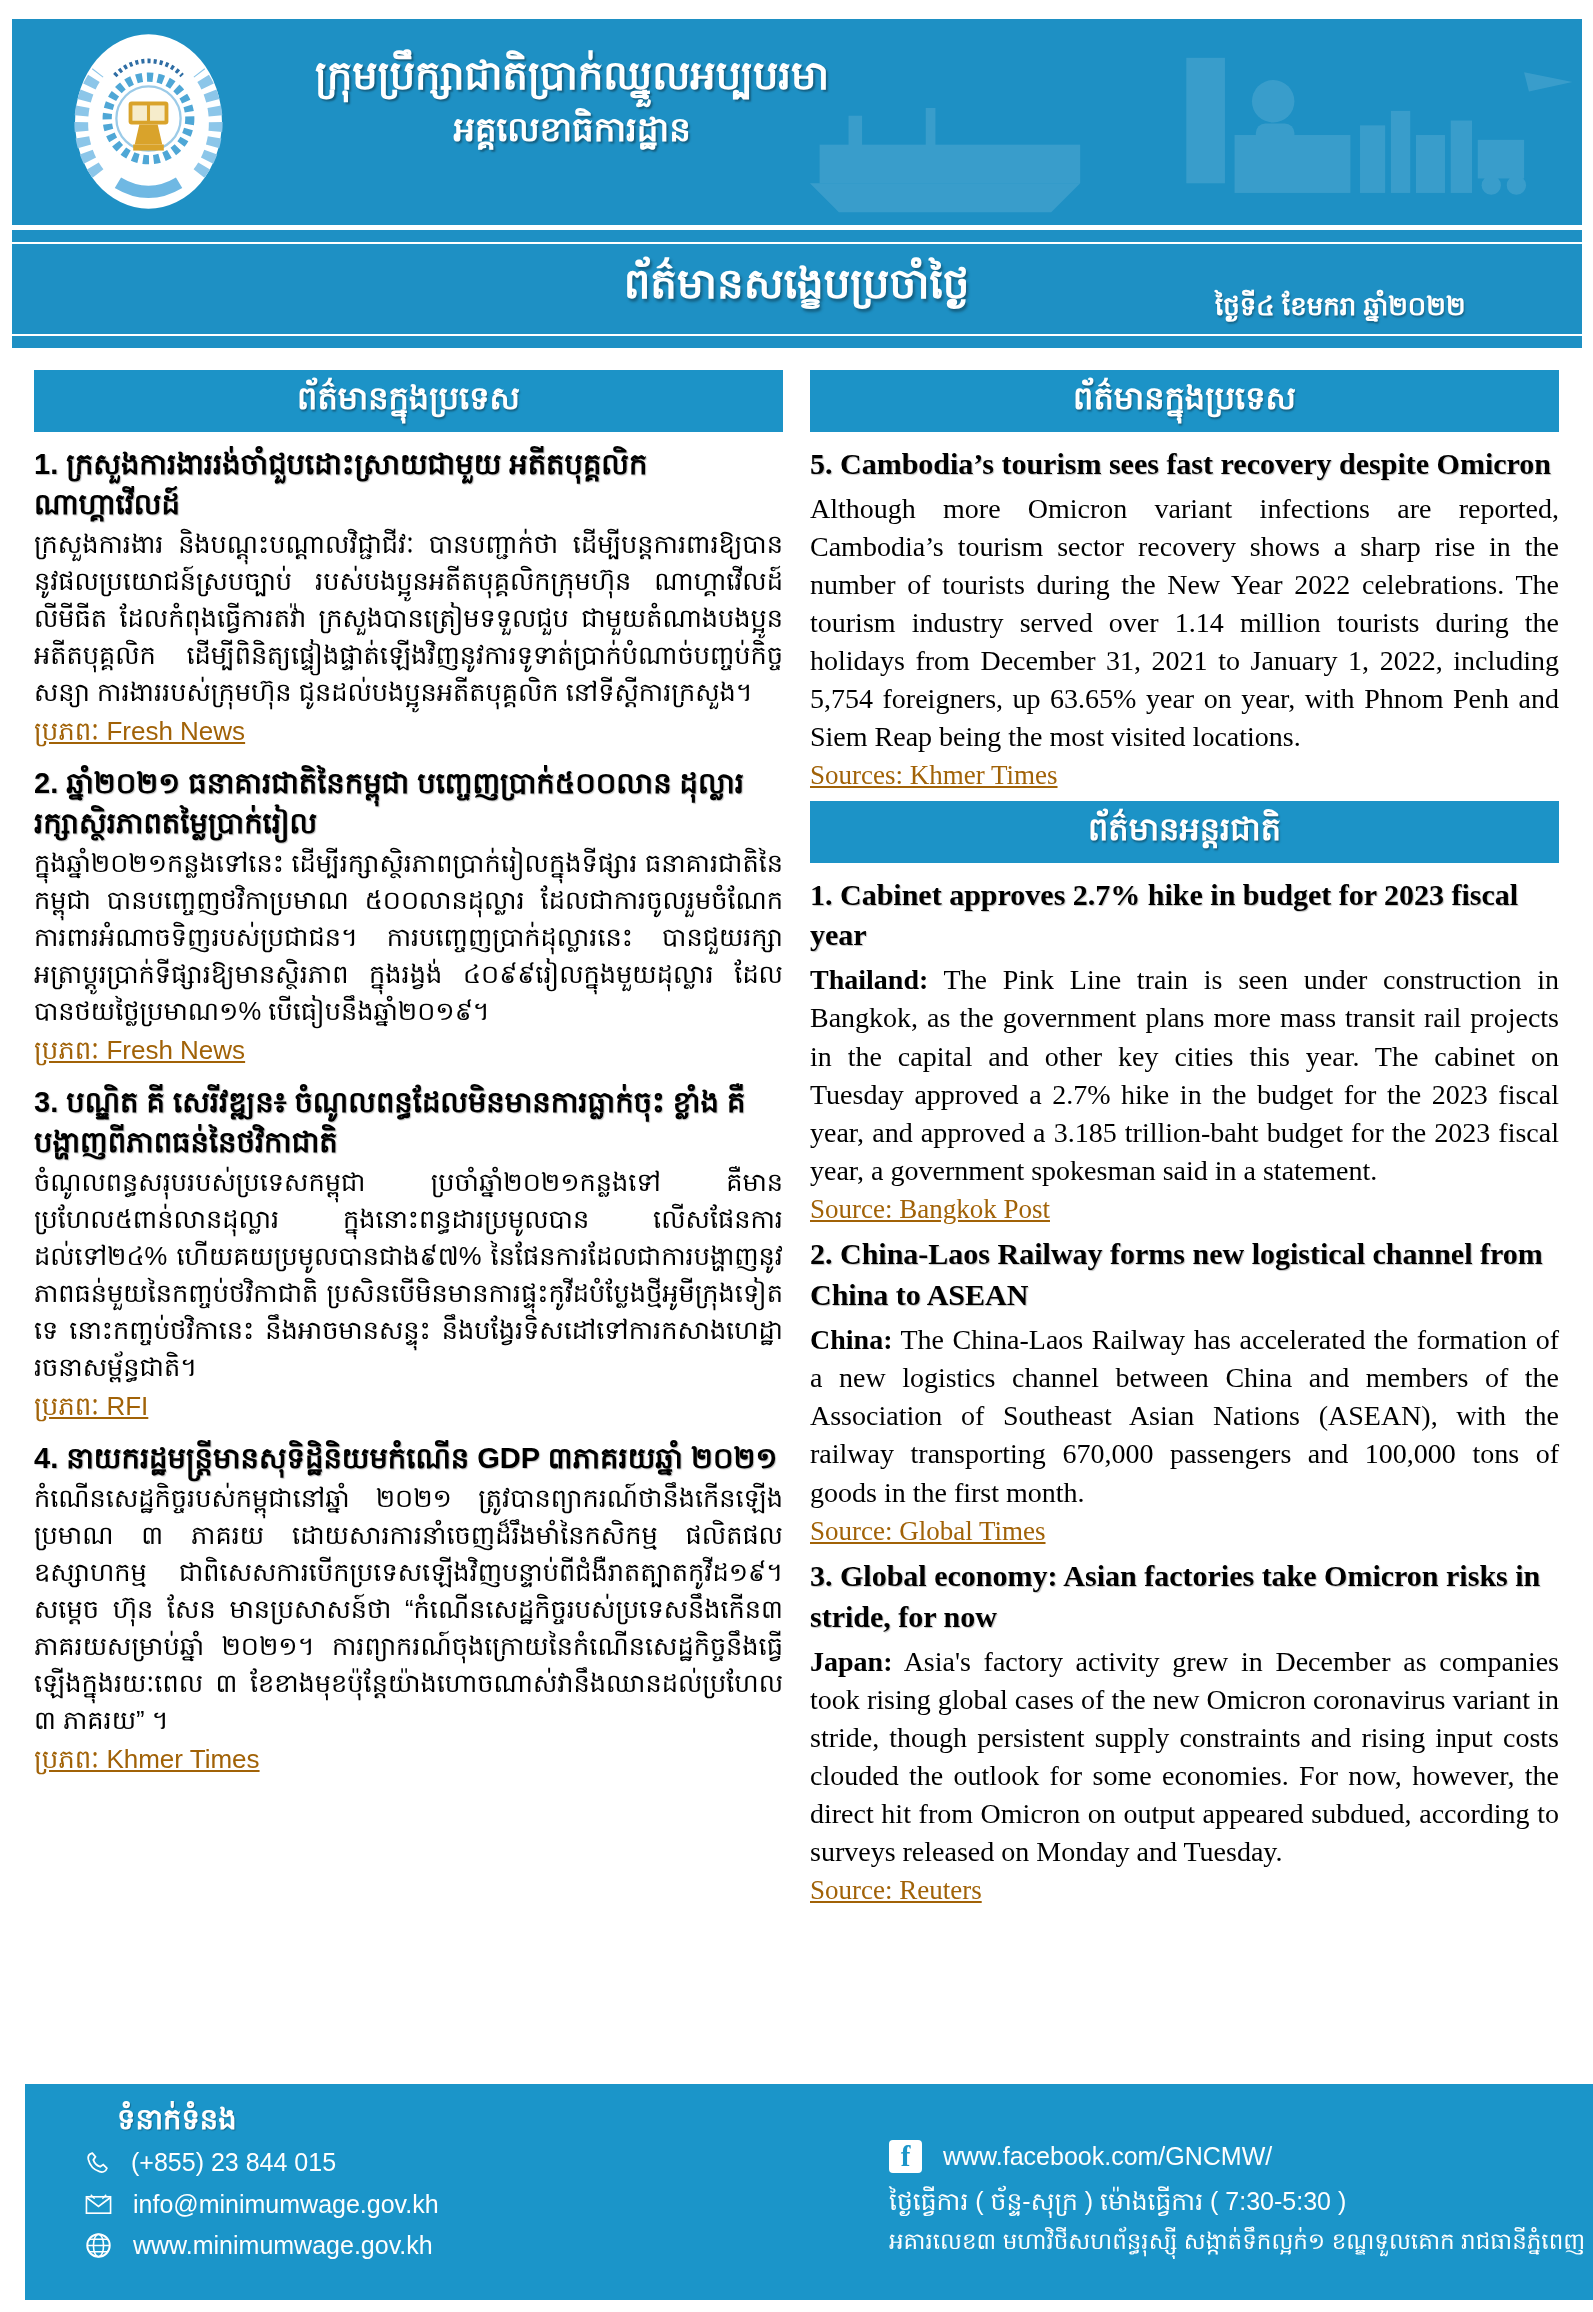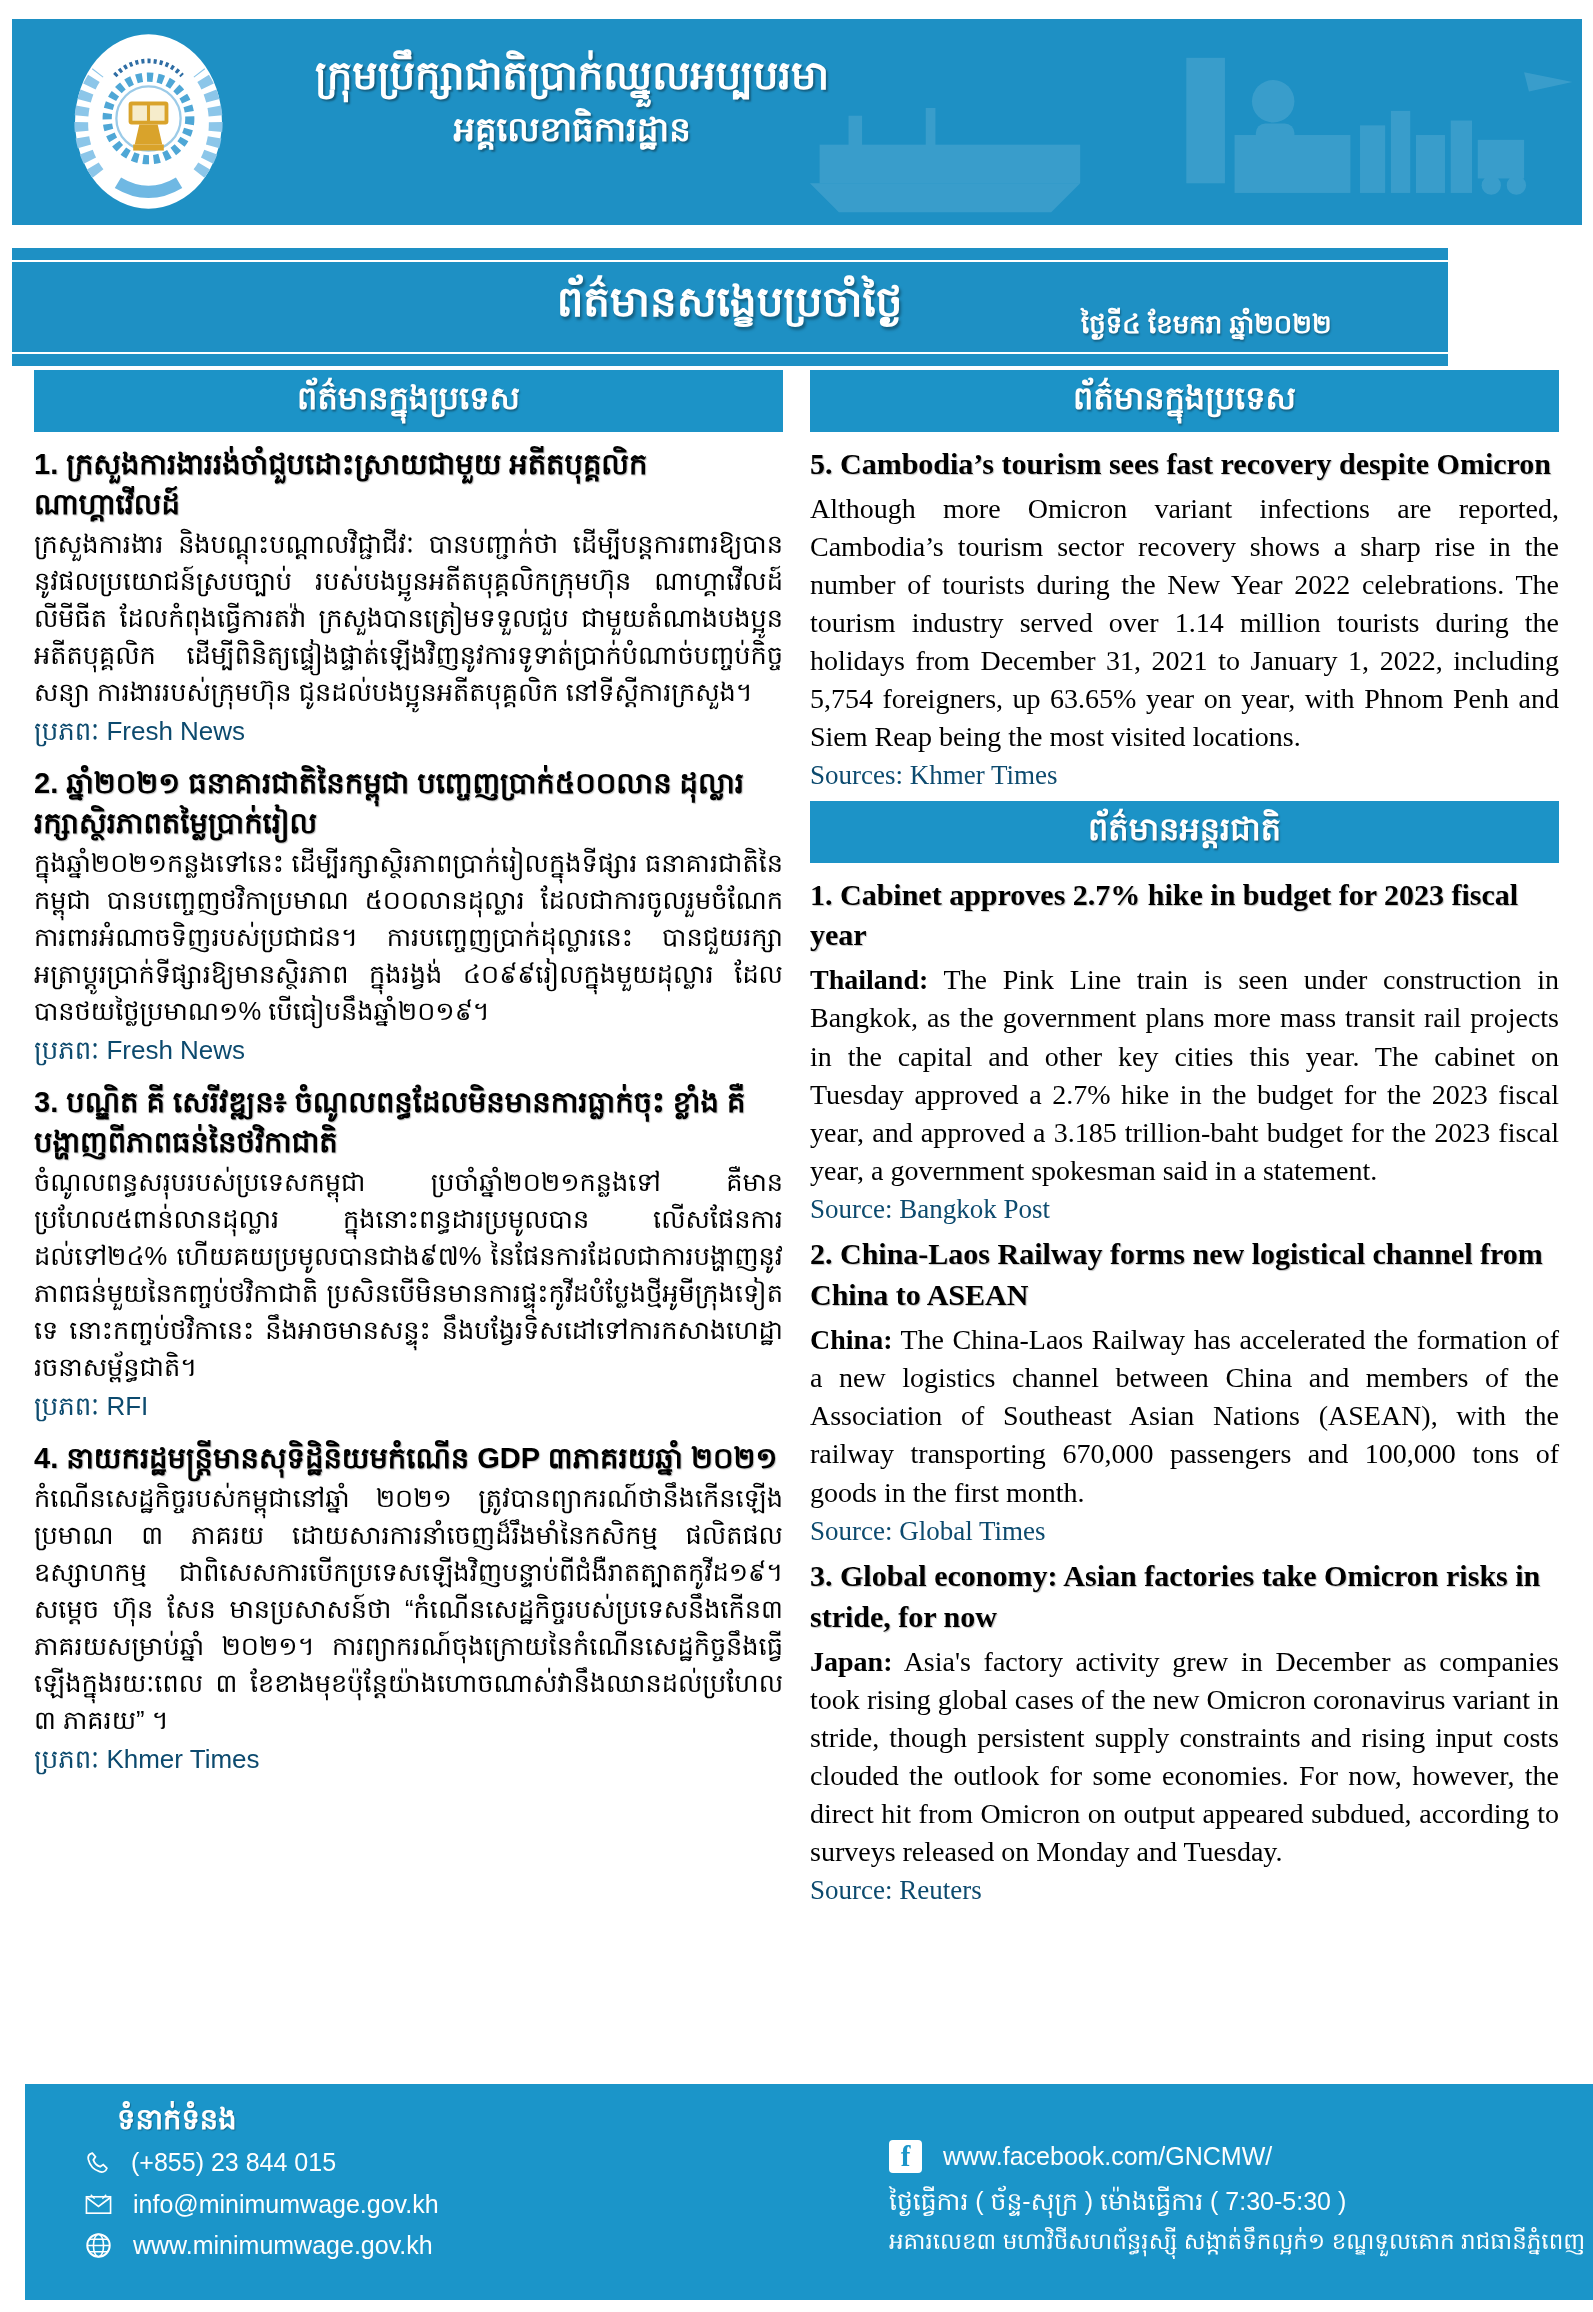--- a/index.html
+++ b/index.html
@@ -7,21 +7,21 @@
        font-family:"Liberation Sans",sans-serif;color:#000;}
   .band{position:absolute;background:#1E90C4;}
   
   .top-header{left:11.6px;top:19.3px;width:1570px;height:206px;overflow:hidden;font-family:Liberation Serif, serif;}
   .logo-wrap{position:absolute;left:60px;top:9.7px;width:153px;height:185px;}
   .org-lines{position:absolute;left:290px;top:27px;width:541px;text-align:center;color:#fff;}
   .org-line1{font-size:40px;font-weight:bold;text-shadow:1.9px 1.9px 1.9px rgba(0,0,0,.35);line-height:1.5;}
   .org-line2{font-size:34px;font-weight:bold;text-shadow:1.9px 1.9px 1.9px rgba(0,0,0,.35);line-height:1.4;}
   .watermark{position:absolute;right:0;top:0;height:100%;opacity:.55;}
   
-  .title-band{left:11.6px;top:248px;width:1436px;height:118px;}
+  .title-band{left:11.6px;top:230px;width:1570px;height:118px;}
   .title-band .hairline{position:absolute;left:0;width:100%;height:2.9px;background:#fff;}
   .hl-top{top:11.6px;} .hl-bottom{bottom:11.6px;}
   .doc-title{position:absolute;left:0;top:27px;width:100%;text-align:center;color:#fff;
              font-size:42px;font-weight:bold;text-shadow:1.9px 2.9px 2.9px rgba(0,0,0,.35);}
   .doc-date{position:absolute;right:116px;top:60px;color:#fff;font-size:26px;font-weight:bold;
             text-shadow:1px 1.9px 1.9px rgba(0,0,0,.3);}
   
   .col{position:absolute;top:370px;width:749px;}
   .col-left{left:34px;} .col-right{left:810px;}
   .section-bar{background:#1C93C7;height:62px;display:flex;align-items:center;justify-content:center;
@@ -30,21 +30,21 @@
   .article{margin-bottom:5.8px;}
   h3.kh{font-size:29px;line-height:1.38;margin:3.9px 0 1.9px;font-weight:bold;
         text-shadow:1px 1px 1px rgba(0,0,0,.25);}
   p.kh{font-size:25.6px;line-height:1.45;margin:0 0 3.9px;text-align:justify;}
   .en{font-family:"Liberation Serif",serif;}
   h3.en{font-size:30px;line-height:1.35;margin:7.7px 0 5.8px;font-weight:bold;
         text-shadow:1px 1px 1px rgba(0,0,0,.25);}
   p.en{font-size:28px;line-height:1.36;margin:0 0 3.9px;text-align:justify;}
   p.en .lead{font-weight:bold;}
   .source-line{margin:0 0 9.7px;}
-  a.source-link{color:#0c4a6e;font-size:27px;cursor:pointer;
+  a.source-link{color:#a16207;font-size:27px;text-decoration:underline;cursor:pointer;
                 font-family:"Liberation Serif",serif;}
   a.source-link.kh{font-family:"Liberation Sans",sans-serif;font-size:26px;}
   
   .footer{left:25px;top:2084px;width:1570px;height:216px;background:#1B95C9;color:#fff;}
   .contact-heading{position:absolute;left:92px;top:17.4px;font-size:29px;font-weight:bold;
                    text-shadow:1px 1px 1px rgba(0,0,0,.3);}
   .f-item{position:absolute;display:flex;align-items:center;gap:21px;font-size:25px;}
   .f-item svg{display:block;}
   .f-phone{left:60px;top:64px;} .f-email{left:60px;top:106px;} .f-web{left:60px;top:147px;}
   .f-fb{left:864px;top:56px;} .f-hours{left:864px;top:102px;} .f-addr{left:864px;top:143px;font-size:23px;}

